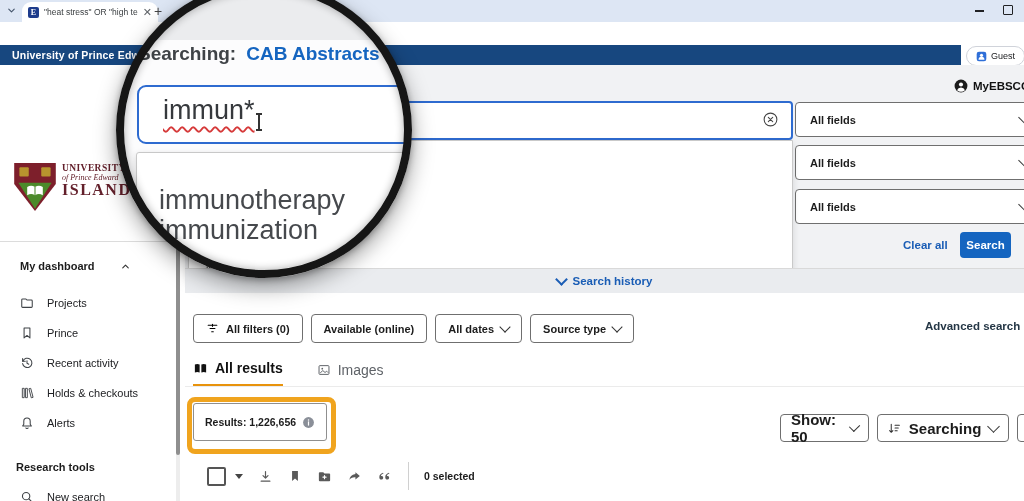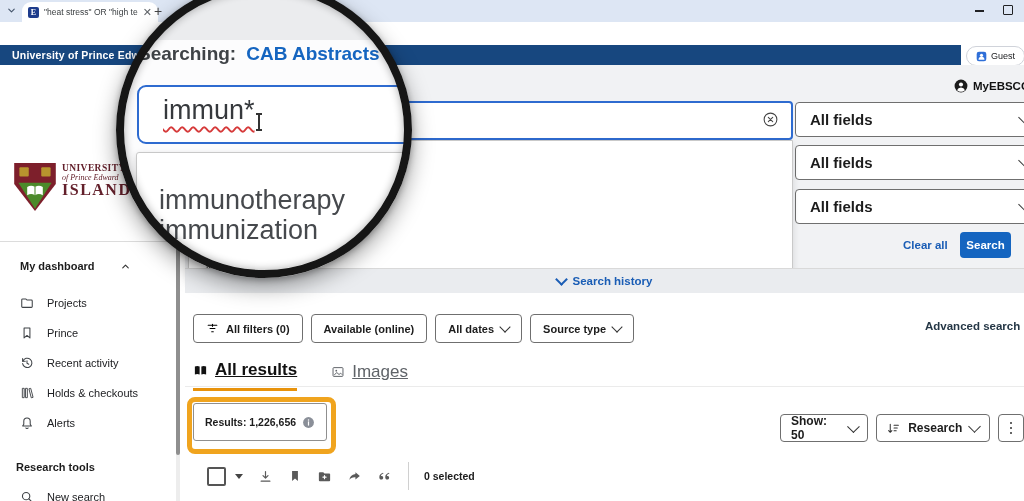--- a/index.html
+++ b/index.html
@@ -46,52 +46,52 @@
   .sbtrack{left:176px;top:65px;width:4px;height:436px;background:#ededed;}
   .sbthumb{left:176px;top:228px;width:4px;height:227px;background:#8f8f8f;border-radius:2px;}
 
   
   .mainbg{left:185px;top:65px;width:839px;height:204px;background:#f1f2f4;}
   .myebsco{left:954px;top:79px;gap:5px;}
   .myebsco b{font-size:11.5px;color:#111;}
   .srchinput{left:188px;top:101px;width:601px;height:35px;background:#fff;border:2px solid #2e6bd0;border-radius:4px;}
   .clearx{right:12px;top:8px;color:#444;}
   .fieldsel{left:795px;width:219px;height:33px;background:#fff;border:1px solid #6f6f6f;border-radius:4px;display:flex;align-items:center;padding:0 14px;justify-content:space-between;}
-  .fieldsel b{font-size:15px;color:#1c1c1c;font-weight:600;}
+  .fieldsel b{font-size:11px;color:#1c1c1c;font-weight:600;}
   .chev{width:8px;height:8px;border-right:1.8px solid #333;border-bottom:1.8px solid #333;transform:rotate(45deg);margin-top:-4px;}
   .acpanel{left:188px;top:140px;width:603px;height:140px;background:#fff;border:1px solid #c9c9c9;border-radius:0 0 4px 4px;box-shadow:0 3px 7px rgba(0,0,0,.12);}
   .acitem{position:absolute;left:17px;top:120px;font-size:10.5px;color:#3a3a3a;}
   .clearall{left:903px;top:239px;font-size:11.5px;font-weight:bold;color:#1a5db5;}
   .searchbtn{left:960px;top:232px;width:51px;height:26px;background:#1565c0;border-radius:4px;color:#fff;font-size:11.5px;font-weight:bold;display:flex;align-items:center;justify-content:center;}
   .hdiv{left:185px;top:268px;width:839px;height:1px;background:#d9d9d9;}
   .histbar{left:185px;top:269px;width:839px;height:24px;background:#eaecef;display:flex;align-items:center;justify-content:center;gap:7px;color:#1a5db5;}
   .histbar b{font-size:11.5px;color:#1a5db5;}
   .chevb{width:7px;height:7px;border-right:2px solid #1a5db5;border-bottom:2px solid #1a5db5;transform:rotate(45deg);margin-top:-3px;}
 
   
   .respanel{left:185px;top:293px;width:839px;height:208px;background:#fff;}
   .pills{left:193px;top:314px;gap:8px;}
   .pill{height:27px;border:1px solid #6f6f6f;border-radius:4px;background:#fff;display:flex;align-items:center;gap:7px;padding:0 12px;}
   .pill b{font-size:11px;color:#1c1c1c;}
   .pill .chev{width:7px;height:7px;border-width:1.6px;}
   .advsearch{left:925px;top:320px;font-size:11.5px;font-weight:bold;color:#253746;}
   .tabrow{left:193px;top:360px;gap:34px;}
   .rtab{display:flex;align-items:center;gap:7px;padding-bottom:8px;}
-  .rtab b{font-size:17px;text-decoration:underline;}
+  .rtab b{font-size:14px;}
   .rtab.active{border-bottom:3px solid #e8930c;color:#111;}
   .rtab.active b{color:#111;}
   .rtab.idle{color:#5f6368;}
   .rtab.idle b{color:#5f6368;font-weight:normal;}
   .tabline{left:185px;top:386px;width:839px;height:1px;background:#ebebeb;}
   .oframe{left:187px;top:397px;width:139px;height:47px;border:5px solid #f0a41e;border-radius:8px;}
   .countbox{left:193px;top:403px;height:36px;border:1px solid #8f8f8f;border-radius:3px;background:#fff;display:flex;align-items:center;gap:6px;padding:0 11px;}
   .countbox b{font-size:10.5px;color:#1c1c1c;}
   .rsctrl{left:780px;top:414px;gap:8px;}
   .rpill{height:26px;border:1px solid #6f6f6f;border-radius:4px;background:#fff;display:flex;align-items:center;gap:8px;padding:0 10px;}
-  .rpill b{font-size:12px;color:#1c1c1c;}
+  .rpill b{font-size:15px;color:#1c1c1c;}
   .kebab{width:25px;height:26px;border:1px solid #6f6f6f;border-radius:4px;background:#fff;display:flex;flex-direction:column;align-items:center;justify-content:center;gap:2.5px;}
   .kdot{width:2.6px;height:2.6px;border-radius:50%;background:#333;}
   .seltool{left:207px;top:462px;gap:0;color:#5a5a5a;}
   .cbx{width:15px;height:15px;border:2px solid #555;border-radius:2px;background:#fff;}
   .caret{width:0;height:0;border-left:4px solid transparent;border-right:4px solid transparent;border-top:5px solid #444;margin-left:9px;}
   .tic{margin-left:15px;color:#5a5a5a;}
   .vdiv{width:1px;height:28px;background:#d0d0d0;margin-left:16px;}
   .selcnt{font-size:10.5px;font-weight:bold;color:#1c1c1c;margin-left:15px;}
 
   
@@ -363,21 +363,21 @@
       <b>Show: 50</b>
       <span class="chev"></span>
     </div>
     <div class="rpill">
       <span style="color:#333;">
           <svg viewBox="0 0 24 24" width="13" height="13">
             <path d="M6 4v15M3 16l3 3 3-3" fill="none" stroke="currentColor" stroke-width="1.9" stroke-linecap="round" stroke-linejoin="round"></path>
             <path d="M13 6h8M13 11h6M13 16h4" fill="none" stroke="currentColor" stroke-width="1.9" stroke-linecap="round"></path>
           </svg>
         </span>
-      <b>Research</b>
+      <b>Searching</b>
       <span class="chev"></span>
     </div>
     <div class="kebab">
       <span class="kdot"></span>
         <span class="kdot"></span>
         <span class="kdot"></span>
     </div>
   </div>
 
   <div class="abs r seltool">

